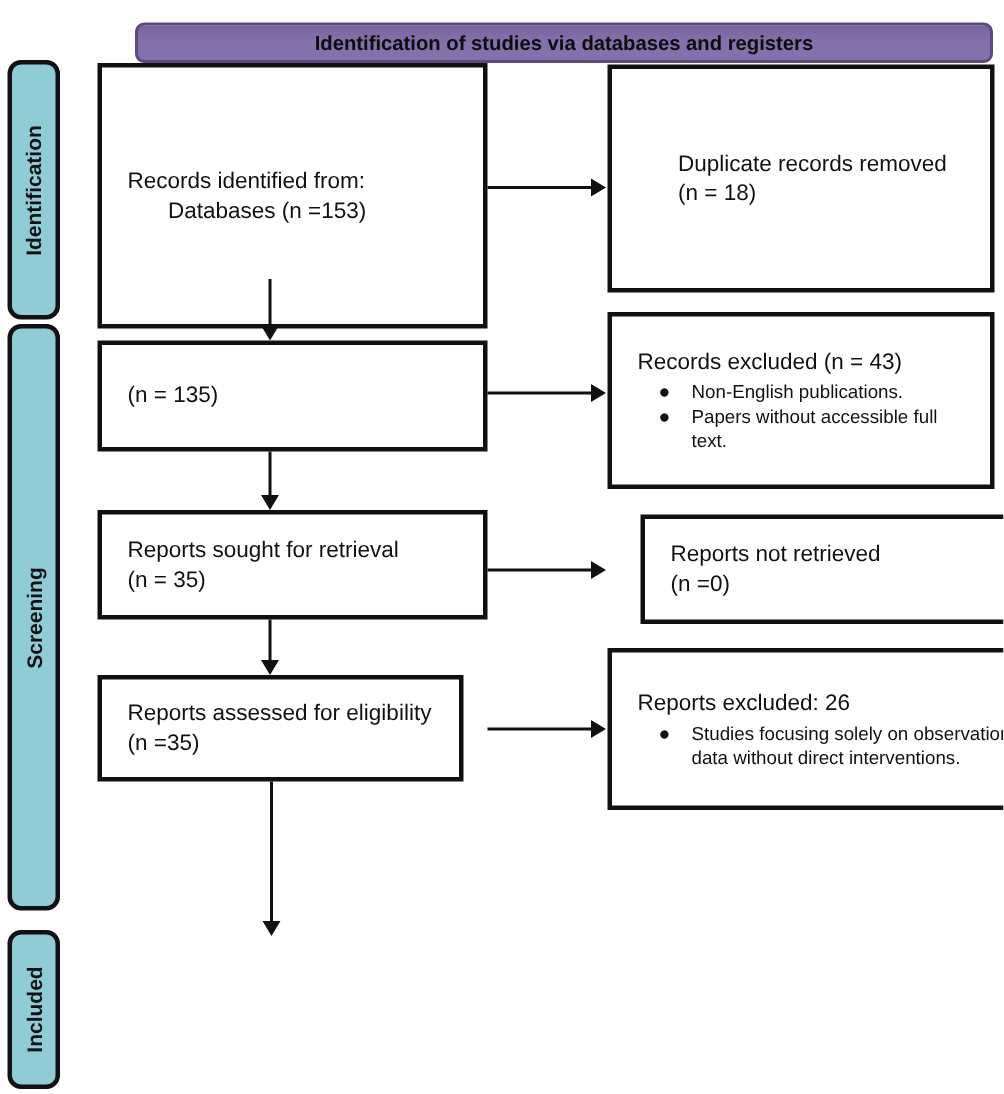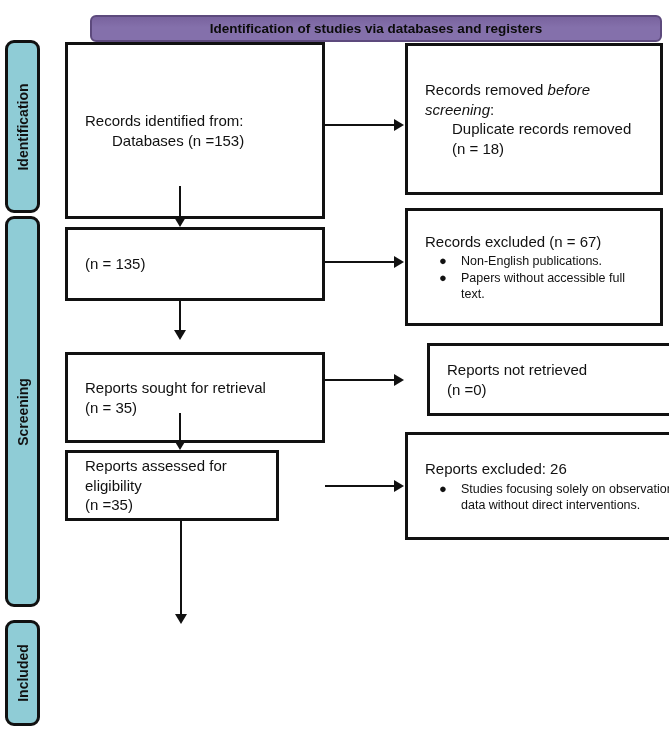--- a/index.html
+++ b/index.html
@@ -51,22 +51,22 @@
     background: #fff;
     border: 3px solid #111;
     display: flex; align-items: center;
     font-size: 15px; line-height: 1.3;
   }
   .fbox .inner { width: 100%; padding: 6px 8px 6px 17px; }
   .indent1 { padding-left: 27px; }
 
   .box-identified { left: 65px; top: 42px;  width: 260px; height: 177px; }
   .box-screened   { left: 65px; top: 227px; width: 260px; height: 74px; }
-  .box-sought     { left: 65px; top: 340px; width: 260px; height: 91px; margin-top: 12px; }
-  .box-assessed   { left: 65px; top: 450px; width: 214px; height: 71px; }
+  .box-sought     { left: 65px; top: 340px; width: 260px; height: 73px; }
+  .box-assessed   { left: 65px; top: 450px; width: 244px; height: 71px; }
   .box-included   { left: 63px; top: 625px; width: 262px; height: 101px; }
 
   .box-removed          { left: 405px; top: 43px;  width: 258px; height: 152px; }
   .box-excluded-records { left: 405px; top: 208px; width: 258px; height: 118px; }
   .box-not-retrieved    { left: 427px; top: 343px; width: 304px; height: 73px; }
   .box-excluded-reports { left: 405px; top: 432px; width: 309px; height: 108px; }
 
   .bullet-list { margin-top: 2px; }
   .bullet-row { display: flex; font-size: 12.5px; line-height: 1.28; }
   .bullet-dot { width: 36px; flex: 0 0 36px; text-align: center; font-size: 13px; }
@@ -130,29 +130,28 @@
   <div class="fbox box-assessed">
     <div class="inner">
       <div>Reports assessed for eligibility</div>
       <div>(n =35)</div>
     </div>
   </div>
 
 
   <div class="fbox box-removed">
     <div class="inner">
-      <div><span>Records removed </span><i>before screening</i><span>:</span></div>
       <div class="indent1">Duplicate records removed</div>
       <div class="indent1">(n = 18)</div>
     </div>
   </div>
 
   <div class="fbox box-excluded-records">
     <div class="inner">
-      <div>Records excluded (n = 67)</div>
+      <div>Records excluded (n = 43)</div>
       <div class="bullet-list">
         <div class="bullet-row">
           <span class="bullet-dot">●</span>
           <span class="bullet-text">Non-English publications.</span>
         </div>
         <div class="bullet-row">
           <span class="bullet-dot">●</span>
           <span class="bullet-text">Papers without accessible full text.</span>
         </div>
       </div>

